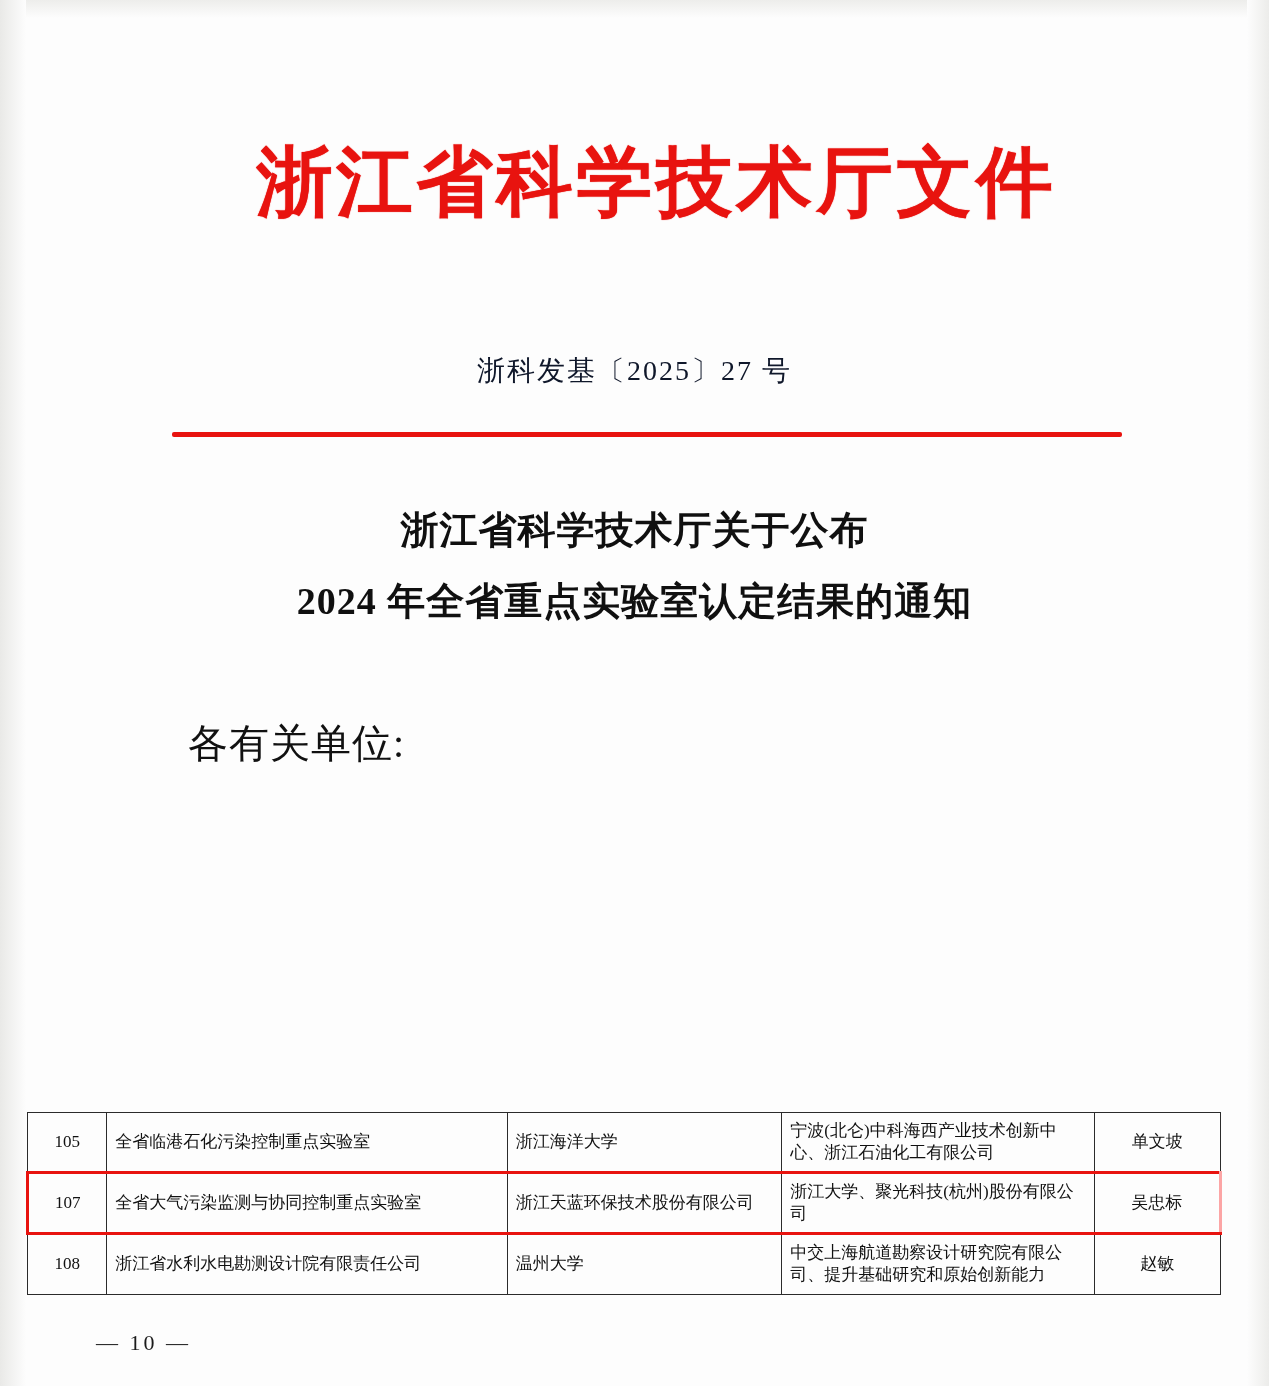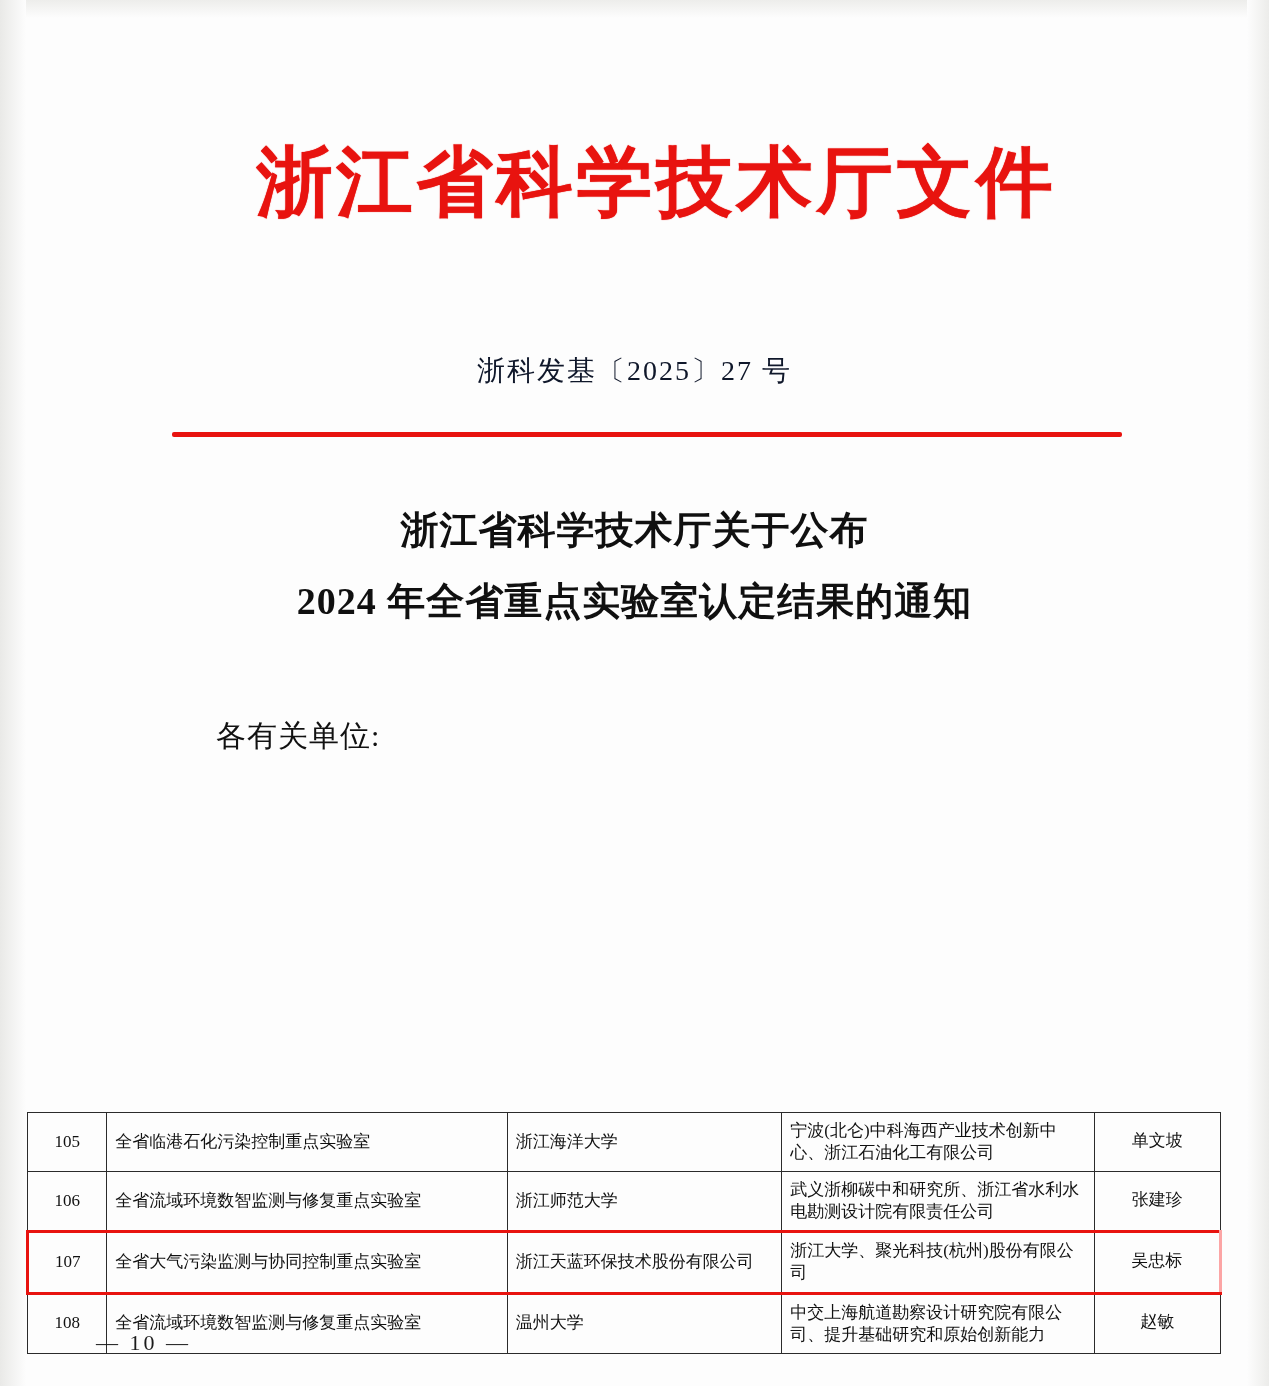--- a/index.html
+++ b/index.html
@@ -91,22 +91,22 @@
     color: #101010;
   }
   .subject .line2 {
     display: block;
     margin-top: 10px;
   }
 
   .salutation {
     position: absolute;
     top: 716px;
-    left: 216px;
-    font-size: 30px;
+    left: 188px;
+    font-size: 40px;
     letter-spacing: 1px;
   }
 
   .body-text {
     position: absolute;
     top: 778px;
     left: 198px;
     width: 908px;
     font-size: 30px;
     line-height: 1.75;
@@ -148,21 +148,20 @@
   td.c-host {
     width: 262px;
   }
   td.c-partner {
     width: 300px;
     line-height: 1.3;
   }
   td.c-person {
     width: 110px;
     text-align: center;
-    font-family: Liberation Mono, monospace;
   }
   tr.highlight td {
     border-top: 3px solid #e8130f;
     border-bottom: 3px solid #e8130f;
   }
   tr.highlight td:first-child {
     border-left: 3px solid #e8130f;
   }
   tr.highlight td:last-child {
     border-right: 3px solid #fca5a5;
@@ -202,37 +201,30 @@
   <div class="table-wrap">
     <table class="results">
       <tbody>
         <tr>
           <td class="c-idx">105</td>
           <td class="c-name">全省临港石化污染控制重点实验室</td>
           <td class="c-host">浙江海洋大学</td>
           <td class="c-partner">宁波(北仑)中科海西产业技术创新中心、浙江石油化工有限公司</td>
           <td class="c-person">单文坡</td>
         </tr>
-        <tr>
-          <td class="c-idx">106</td>
-          <td class="c-name">全省流域环境数智监测与修复重点实验室</td>
-          <td class="c-host">浙江师范大学</td>
-          <td class="c-partner">武义浙柳碳中和研究所、浙江省水利水电勘测设计院有限责任公司</td>
-          <td class="c-person">张建珍</td>
-        </tr>
         <tr class="highlight">
           <td class="c-idx">107</td>
           <td class="c-name">全省大气污染监测与协同控制重点实验室</td>
           <td class="c-host">浙江天蓝环保技术股份有限公司</td>
           <td class="c-partner">浙江大学、聚光科技(杭州)股份有限公司</td>
           <td class="c-person">吴忠标</td>
         </tr>
         <tr>
           <td class="c-idx">108</td>
-          <td class="c-name">全省流域环境数智监测与修复重点实验室</td>
+          <td class="c-name">浙江省水利水电勘测设计院有限责任公司</td>
           <td class="c-host">温州大学</td>
           <td class="c-partner">中交上海航道勘察设计研究院有限公司、提升基础研究和原始创新能力</td>
           <td class="c-person">赵敏</td>
         </tr>
       </tbody>
     </table>
   </div>
 
   <div class="page-footer">— 10 —</div>
 </div>

